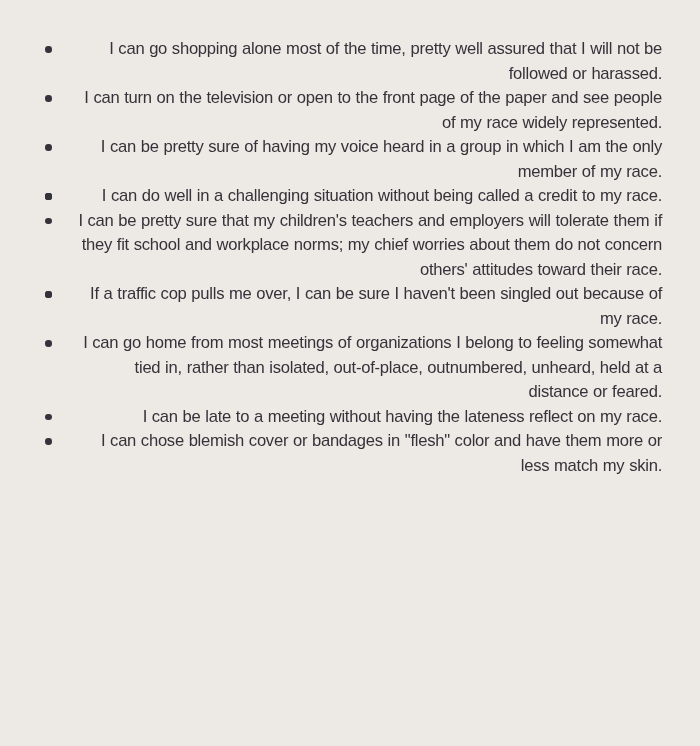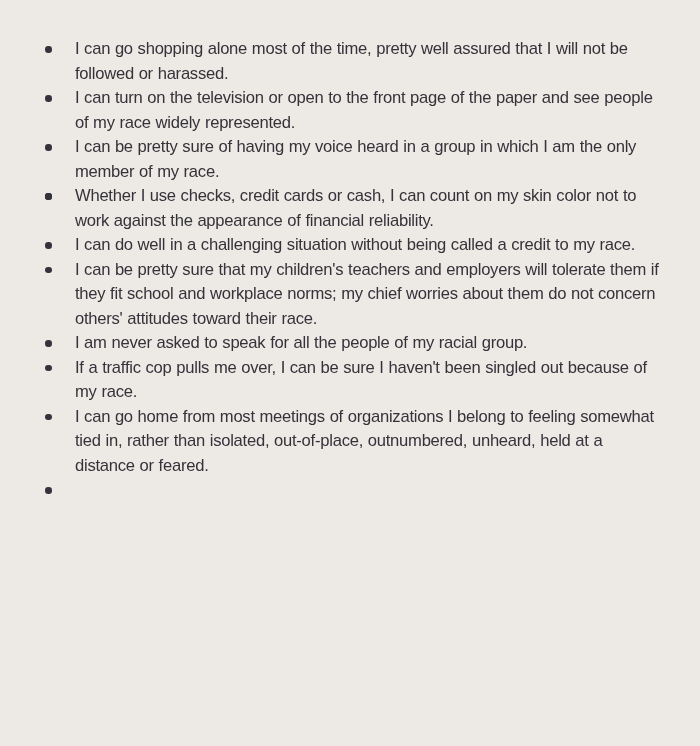--- a/index.html
+++ b/index.html
@@ -25,20 +25,21 @@
       radial-gradient(ellipse 300px 300px at 8% 88%, rgba(196,186,178,0.18), rgba(196,186,178,0) 70%),
       radial-gradient(ellipse 360px 240px at 60% 55%, rgba(205,196,190,0.12), rgba(205,196,190,0) 75%),
       radial-gradient(ellipse 260px 200px at 92% 70%, rgba(255,255,255,0.28), rgba(255,255,255,0) 70%),
       linear-gradient(180deg, #efece8 0%, #edе9e4 8%, #ece8e3 55%, #eeeae5 100%),
       var(--paper);
   }
   ul.privilege-list{
     list-style:none;
     margin:0;
     padding:37px 38px 0 75px;
+    text-align:right;
   }
   ul.privilege-list li{
     position:relative;
     margin:0;
     max-width:596px;
     color:var(--ink);
     font-size:16.6px;
     line-height:24.5px;
     letter-spacing:-0.25px;
     word-spacing:0.4px;
@@ -68,39 +69,42 @@
     </li>
     <li>
       <span class="bullet"></span>
       <span>I can be pretty sure of having my voice heard in a group in which I am the only member of my race.</span>
     </li>
     <li>
       <span class="bullet"></span>
     </li>
     <li>
       <span class="bullet"></span>
-      <span>Whether I use checks, credit cards or cash, I can count on my skin color not to work against the appearance of financial reliability.</span>
     </li>
     <li>
       <span class="bullet"></span>
       <span>I can do well in a challenging situation without being called a credit to my race.</span>
     </li>
     <li>
       <span class="bullet"></span>
       <span>I can be pretty sure that my children's teachers and employers will tolerate them if they fit school and workplace norms; my chief worries about them do not concern others' attitudes toward their race.</span>
     </li>
     <li>
       <span class="bullet"></span>
-      <span>I am never asked to speak for all the people of my racial group.</span>
     </li>
     <li>
       <span class="bullet"></span>
       <span>If a traffic cop pulls me over, I can be sure I haven't been singled out because of my race.</span>
     </li>
     <li>
       <span class="bullet"></span>
       <span>I can go home from most meetings of organizations I belong to feeling somewhat tied in, rather than isolated, out-of-place, outnumbered, unheard, held at a distance or feared.</span>
     </li>
     <li>
       <span class="bullet"></span>
+      <span>I can be late to a meeting without having the lateness reflect on my race.</span>
+    </li>
+    <li>
+      <span class="bullet"></span>
+      <span>I can chose blemish cover or bandages in "flesh" color and have them more or less match my skin.</span>
     </li>
   </ul>
 </div>
 
 </body></html>

